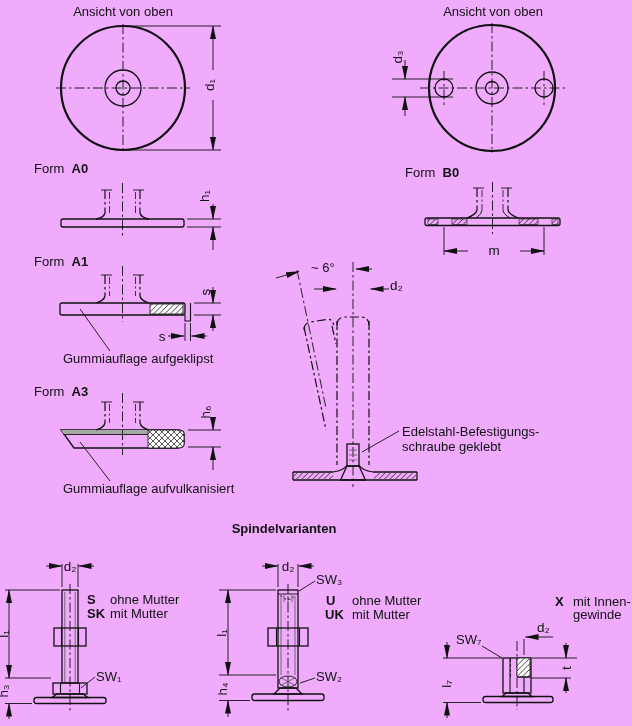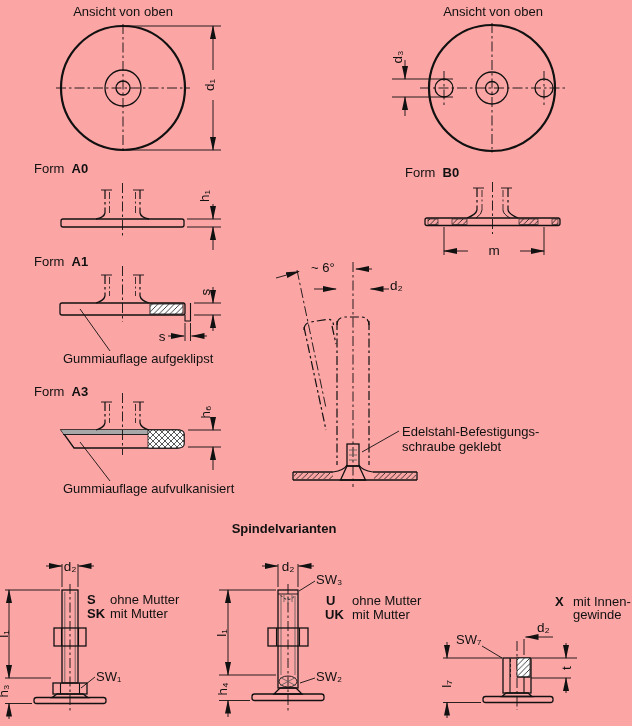--- a/index.html
+++ b/index.html
@@ -1,16 +1,16 @@
 <!DOCTYPE html>
 <html><head>
 <meta charset="utf-8">
 <style>
   html,body{margin:0;padding:0;background:#fff;}
-  #stage{position:relative;width:632px;height:726px;background:#fca5a5;overflow:hidden;}
+  #stage{position:relative;width:632px;height:726px;background:#f0abfc;overflow:hidden;}
   svg{display:block;}
   text{fill:#111;font-family:"Liberation Sans","DejaVu Sans",sans-serif;font-size:13px;}
   .b{font-weight:bold;}
   .d{font-size:13.5px;}
   .mid{text-anchor:middle;}
   .s2{stroke:#111;stroke-width:2.2;fill:none;}
   .s1{stroke:#111;stroke-width:1.3;fill:none;}
   .th{stroke:#111;stroke-width:0.9;fill:none;}
   .t1{stroke:#111;stroke-width:1.1;fill:none;}
   .cl{stroke:#111;stroke-width:0.9;fill:none;stroke-dasharray:10 3 2.5 3;}

